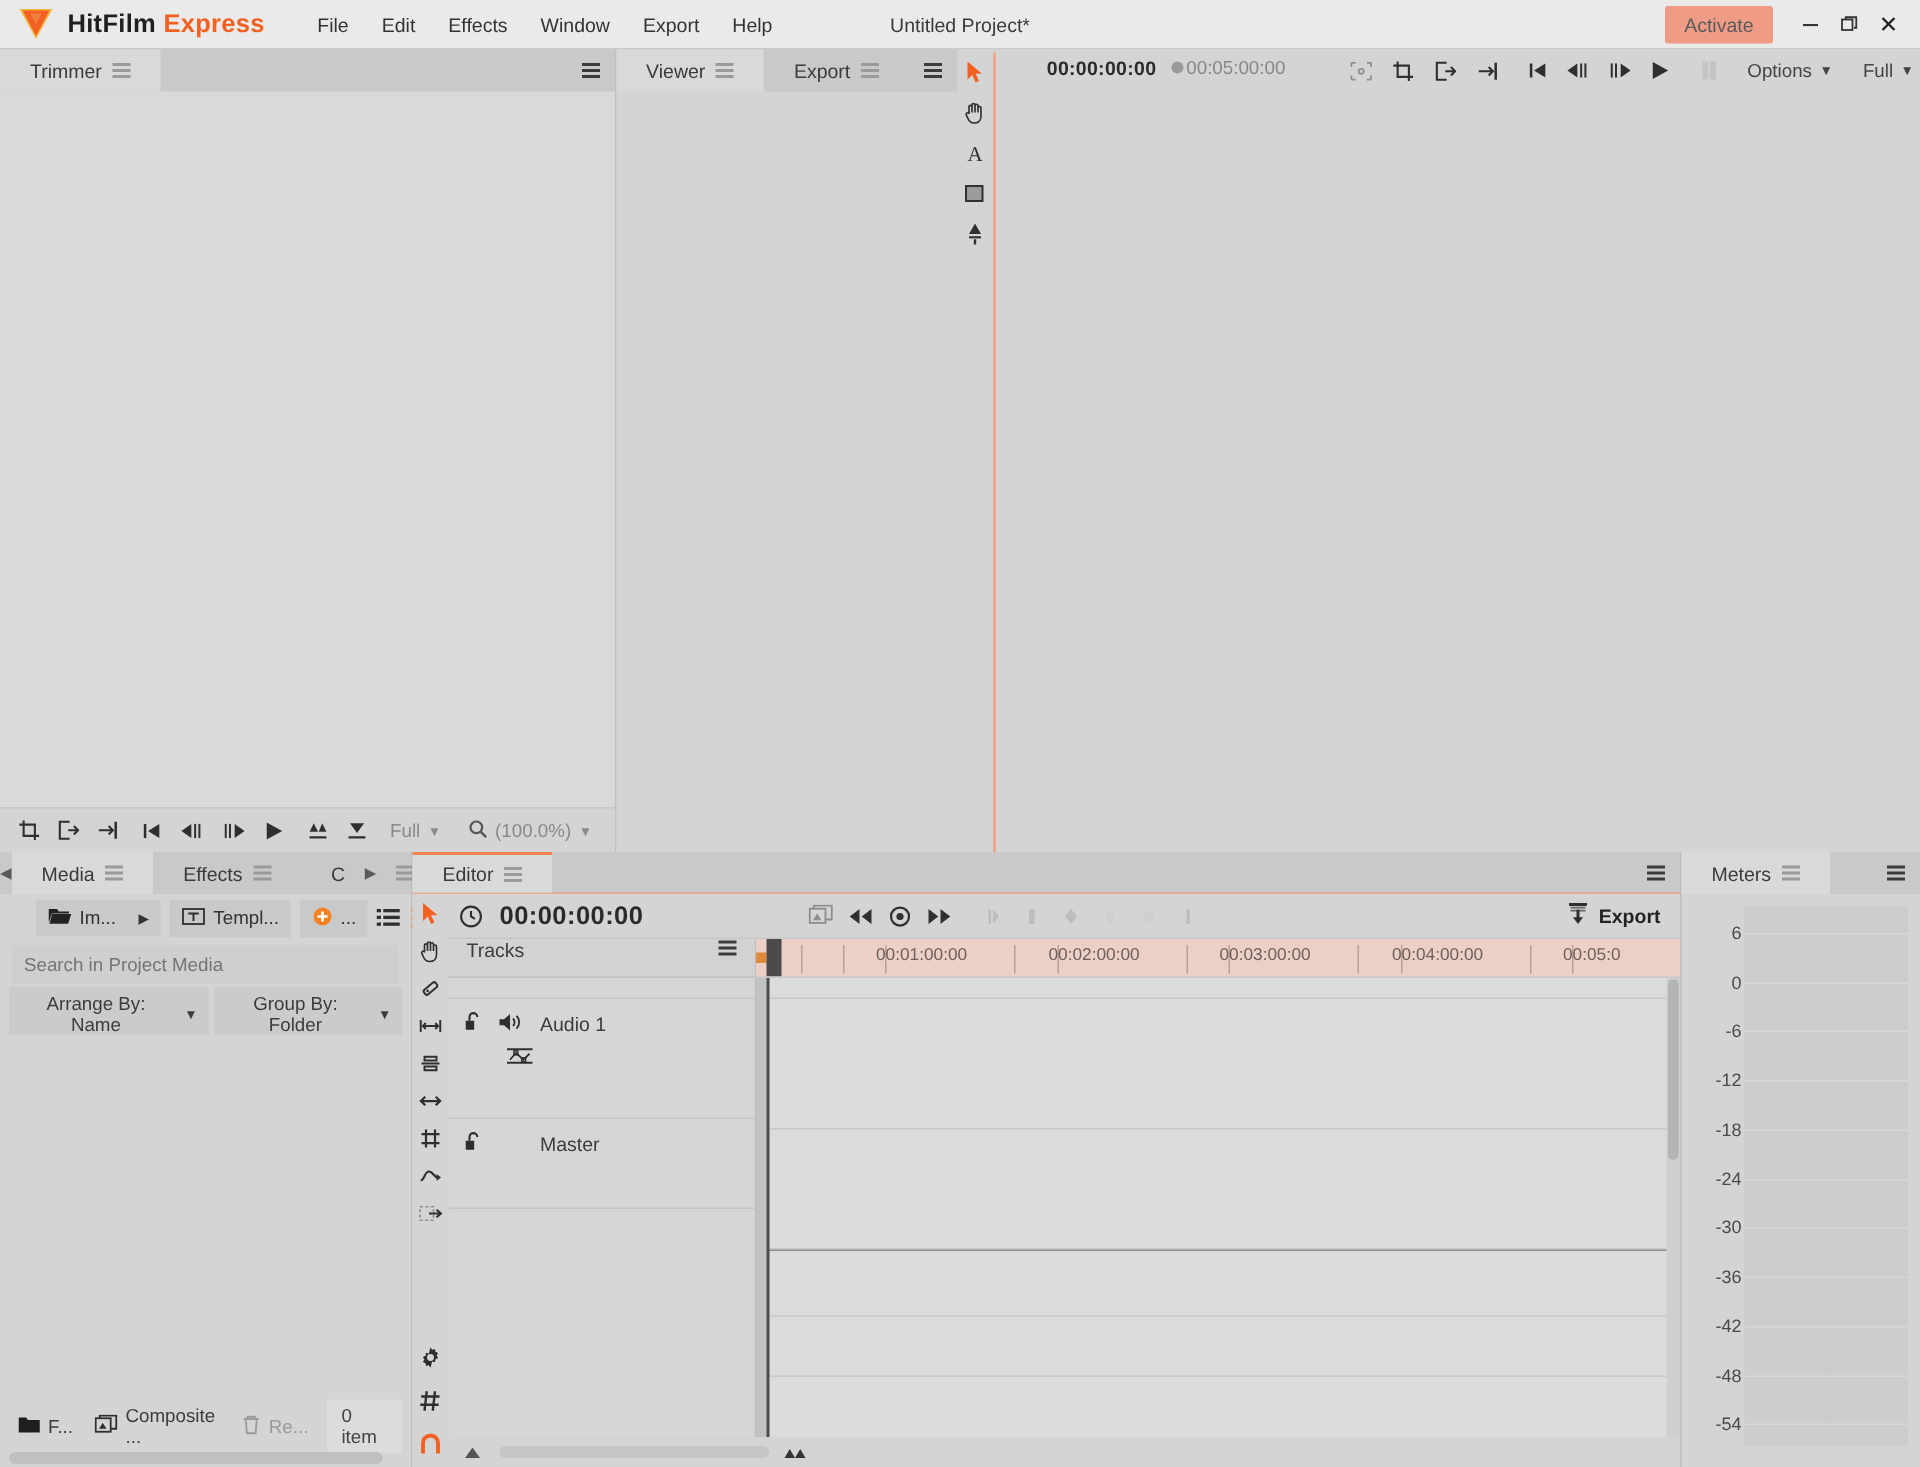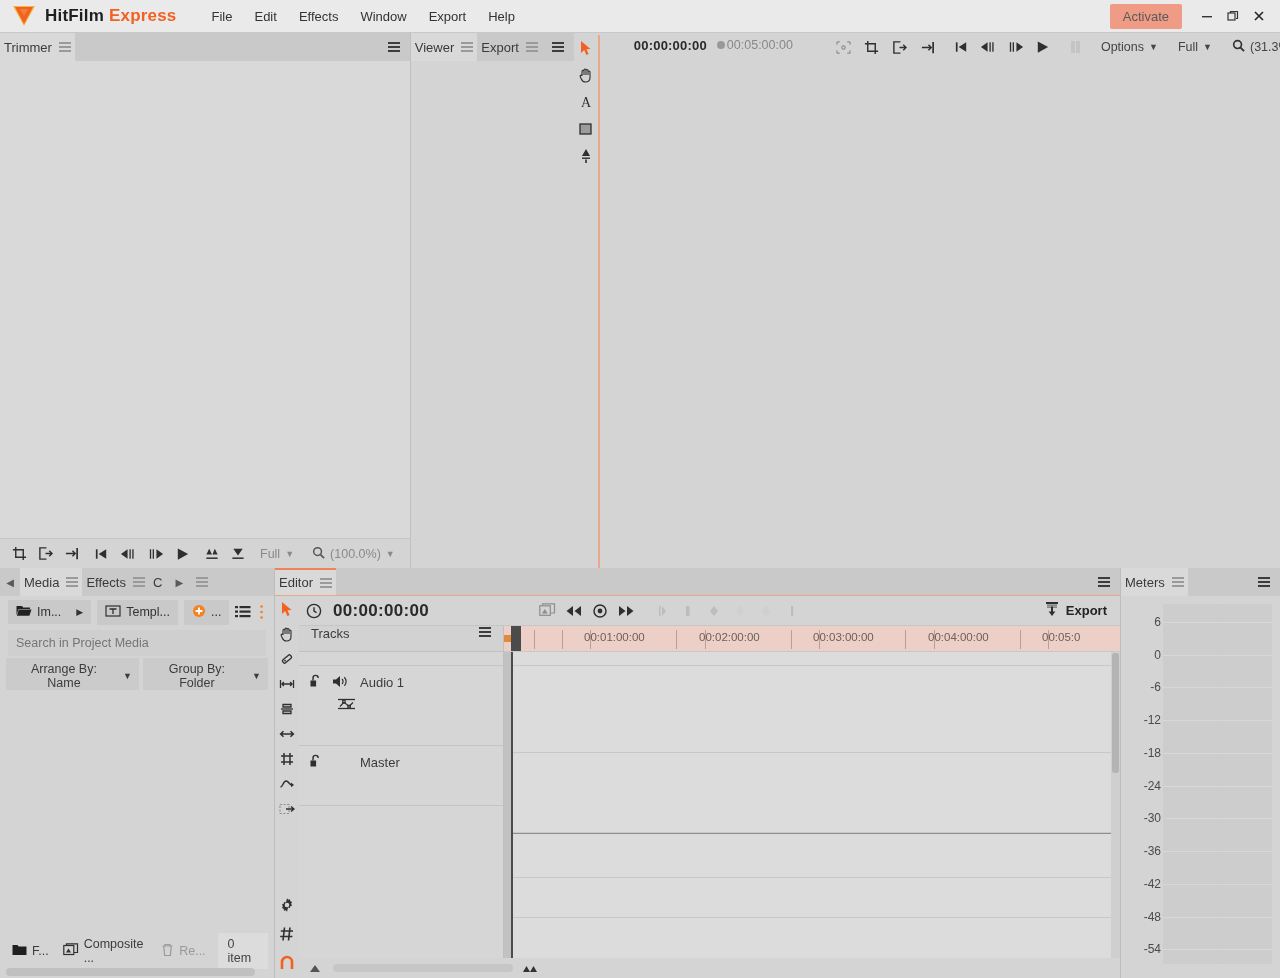--- a/index.html
+++ b/index.html
@@ -34,21 +34,21 @@
     font-family: inherit; cursor: pointer;
   }
   .win-btn { width: 26px; height: 26px; display: flex; align-items: center; justify-content: center; font-size: 14px; color: #333; cursor: pointer; }
 
   
   .panel-tabs {
     height: 28px; background: #c9c9c9; display: flex; align-items: stretch;
     flex: 0 0 28px; position: relative;
   }
   .tab {
-    display: flex; align-items: center; gap: 7px; padding: 0 4px;
+    display: flex; align-items: center; gap: 7px; padding: 0 20px;
     font-size: 13px; color: #3a3a3a; background: transparent; cursor: pointer;
   }
   .tab.active { background: #d9d9d9; }
   .tab.active-orange { background: #d9d9d9; border-top: 2px solid #ef8354; }
   .ham {
     display: inline-flex; flex-direction: column; justify-content: center; gap: 2px;
     width: 12px; height: 12px;
   }
   .ham i { display: block; height: 2px; background: #9a9a9a; width: 12px; }
   .ham.dark i { background: #3c3c3c; }
@@ -109,21 +109,21 @@
   .drop.dim { color: #8a8a8a; }
   .caret { font-size: 9px; }
 
   
   .bottom-row { flex: 1; display: flex; min-height: 0; }
 
   
   .media-panel { width: 275px; flex: 0 0 275px; display: flex; flex-direction: column; background: #d4d4d4; border-right: 1px solid #bdbdbd; }
   .media-tabs { height: 28px; flex: 0 0 28px; background: #c9c9c9; display: flex; align-items: stretch; }
   .tab-arrow { width: 20px; display: flex; align-items: center; justify-content: center; color: #5a5a5a; font-size: 10px; cursor: pointer; }
-  .media-toolbar { height: 32px; flex: 0 0 32px; display: flex; align-items: center; gap: 6px; padding: 0 8px; }
+  .media-toolbar { height: 32px; flex: 0 0 32px; display: flex; align-items: center; gap: 6px; padding: 0 24px; }
   .tb-btn {
     display: flex; align-items: center; gap: 5px; background: #c9c9c9;
     border: none; padding: 4px 8px; font-size: 12.5px; color: #333;
     font-family: inherit; cursor: pointer; border-radius: 1px;
   }
   .search-row { padding: 2px 8px 6px 8px; }
   .search-input {
     width: 100%; background: #cfcfcf; border: none; padding: 6px 8px;
     font-size: 12.5px; color: #5e5e5e; font-family: inherit; outline: none;
   }
@@ -221,20 +221,21 @@
 
     <div class="menubar">
       <div class="menu-item">File</div>
       <div class="menu-item">Edit</div>
       <div class="menu-item">Effects</div>
       <div class="menu-item">Window</div>
       <div class="menu-item">Export</div>
       <div class="menu-item">Help</div>
     </div>
 
+    <div class="proj-title">Untitled Project*</div>
 
     <div class="title-right">
       <button class="activate-btn">Activate</button>
       <div class="win-btn">
         <svg width="12" height="12" viewBox="0 0 12 12">
             <rect x="1" y="6" width="10" height="1.4" fill="#333"></rect>
           </svg>
       </div>
       <div class="win-btn">
         <svg width="12" height="12" viewBox="0 0 12 12">

